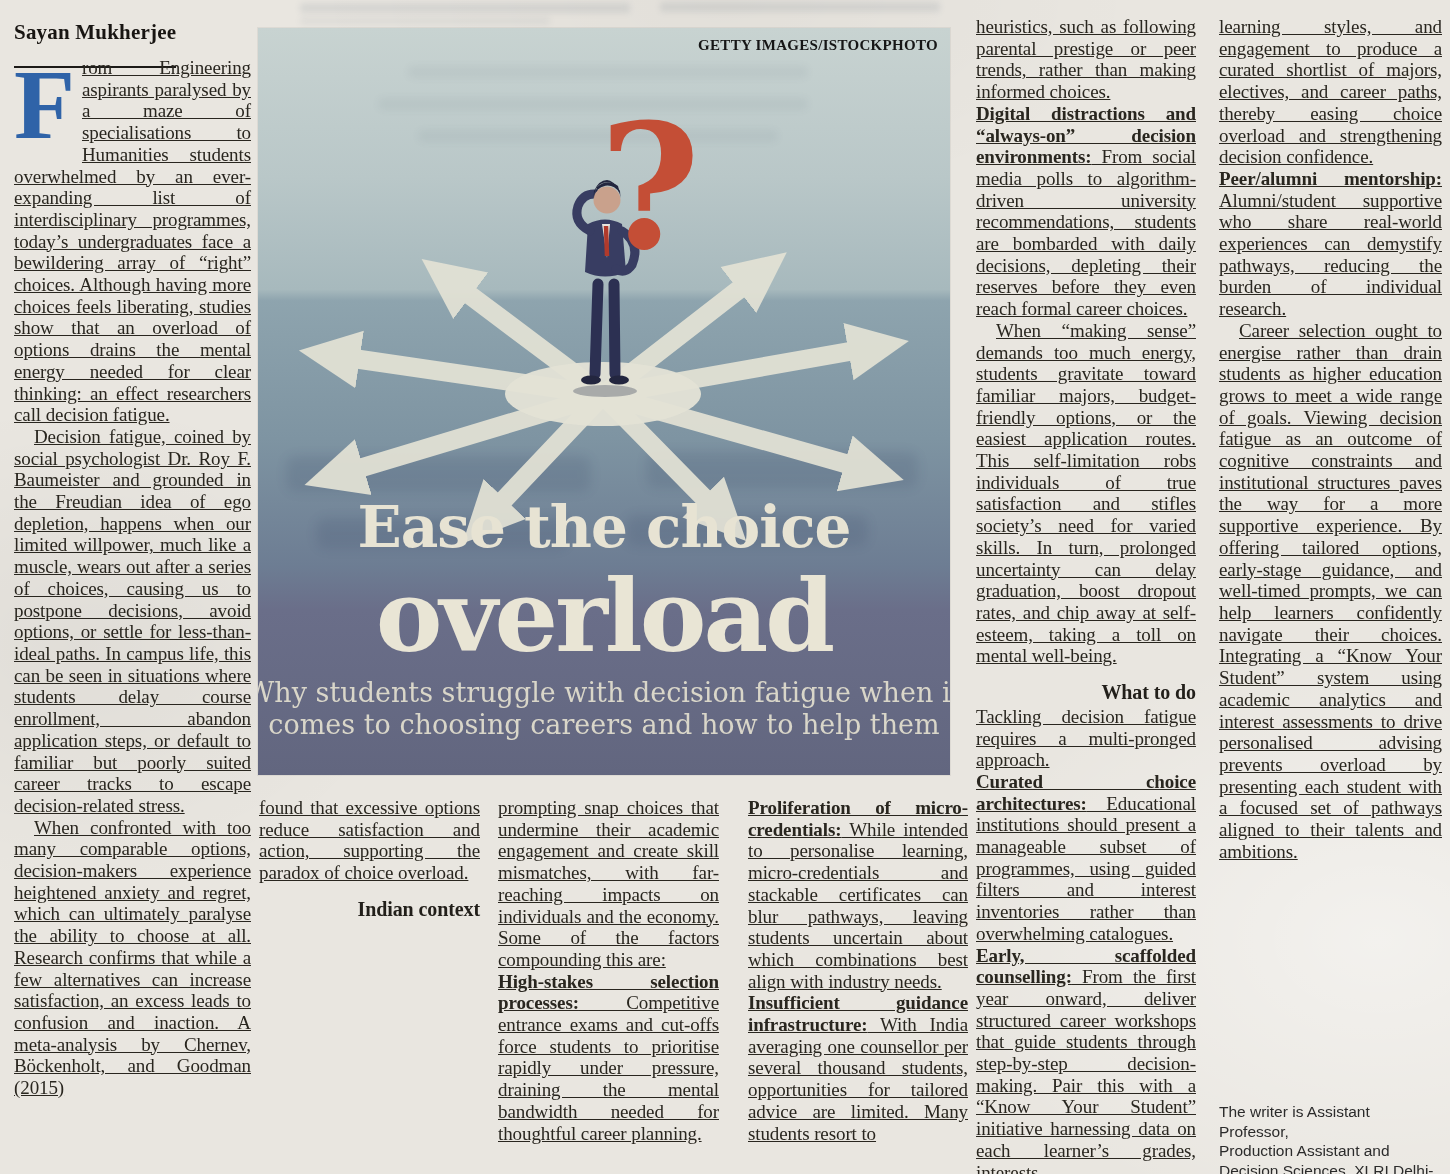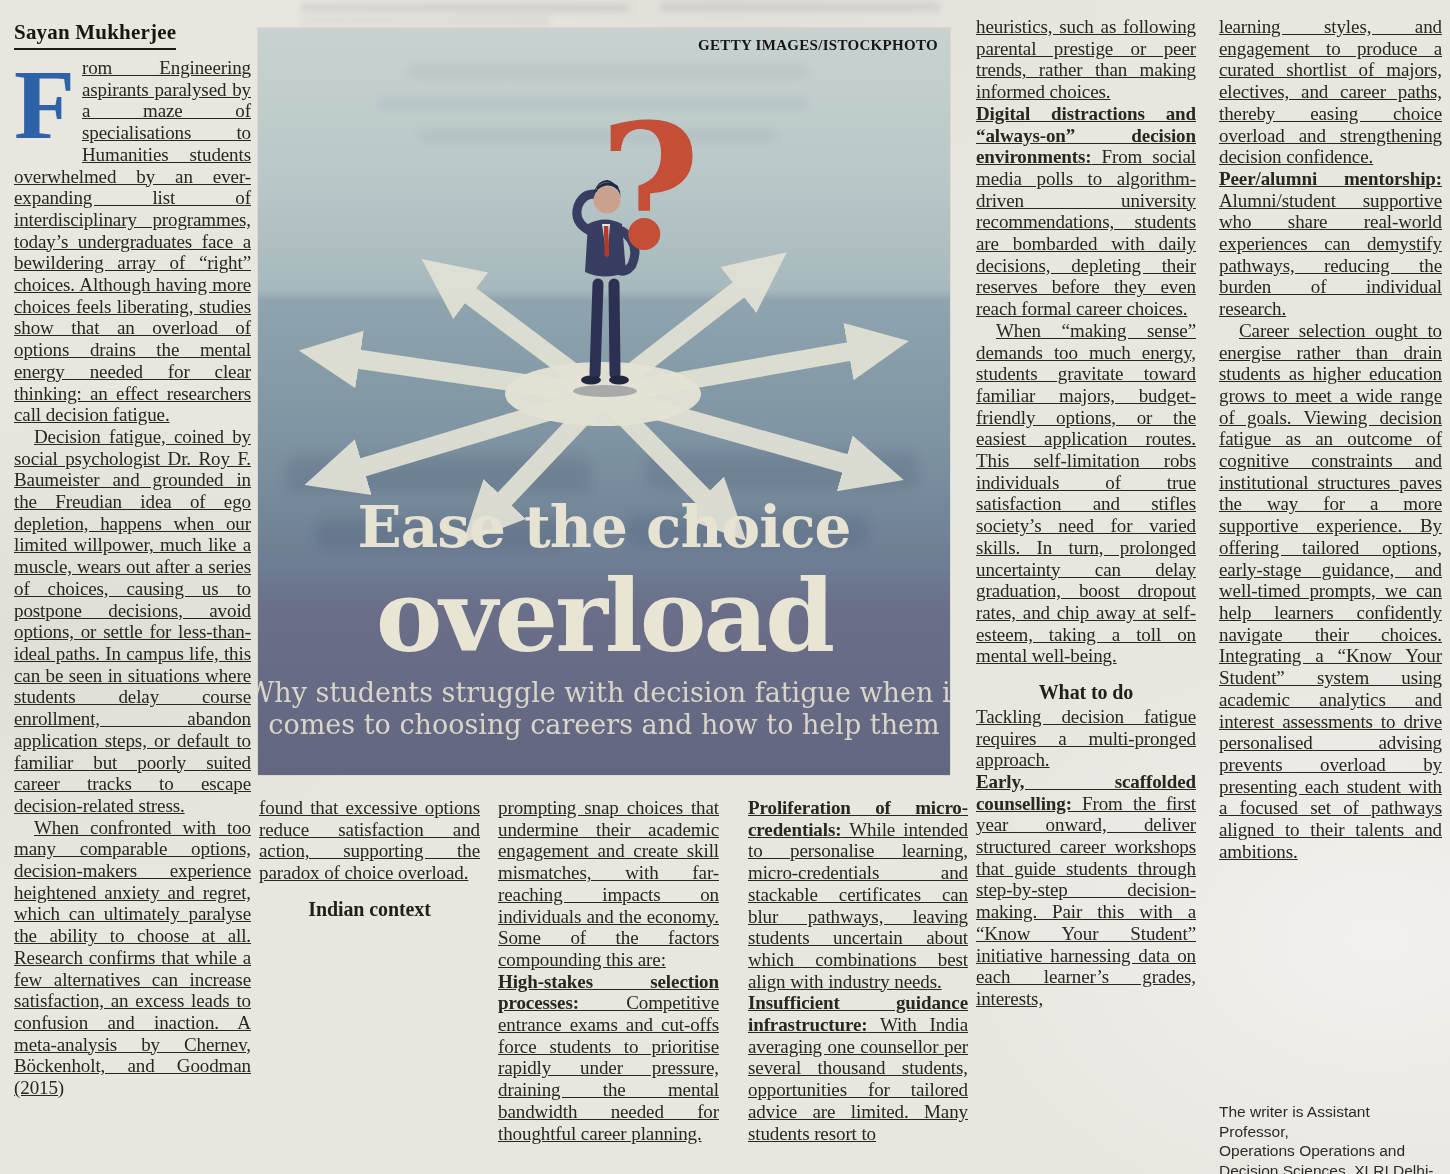--- a/index.html
+++ b/index.html
@@ -10,37 +10,37 @@
     background-image:
       radial-gradient(ellipse 500px 380px at 6% 55%, rgba(0,0,0,0.04), transparent 65%),
       radial-gradient(ellipse 600px 300px at 50% 0%, rgba(0,0,0,0.03), transparent 70%),
       radial-gradient(ellipse 700px 500px at 95% 80%, rgba(255,255,255,0.45), transparent 60%);
     font-family:"Liberation Serif", serif;
     color:#29261f;
   }
   .byline{
     position:absolute; left:14px; top:20px;
     font-size:21px; font-weight:bold; color:#181512;
-    border-bottom:2.5px solid #1c1a17; padding-bottom:3px;
+    border-bottom:2.5px solid #1c1a17; padding-bottom:21px;
     letter-spacing:0.2px;
   }
   .col{
     position:absolute; text-align:justify;
     font-size:19px; line-height:21.7px; letter-spacing:-0.1px;
   }
   #col1{left:14px;  top:57px;  width:237px;}
   #col2{left:259px; top:797px; width:221px;}
   #col3{left:498px; top:797px; width:221px;}
   #col4{left:736px; top:797px; width:220px;margin-left:12px;}
   #col5{left:976px; top:16px;  width:220px;}
   #col6{left:1219px;top:16px;  width:223px;}
   .col p{margin:0;text-decoration:underline;}
   .col p.indent{text-indent:20px;}
   .lead{font-weight:bold;}
-  h3.subhead{font-size:20px; font-weight:bold; margin:15px 0 2px; color:#221f1a; text-align:center;}
+  h3.subhead{font-size:20px; font-weight:bold; margin:15px 0 2px; color:#221f1a; text-align:right;}
   .dropcap{
     float:left; font-weight:bold; color:#2f63a8;
     font-size:100px; line-height:80px;
     margin:8px 7px 0 0;
   }
   #hero{
     position:absolute; left:258px; top:28px; width:692px; height:747px;
     box-shadow:0 0 0 1px rgba(0,0,0,0.05);
   }
   #hero svg{display:block;}
@@ -166,28 +166,29 @@
     <p><span class="lead">Proliferation of micro-credentials:</span><span> While intended to personalise learning, micro-credentials and stackable certificates can blur pathways, leaving students uncertain about which combinations best align with industry needs.</span></p>
     <p><span class="lead">Insufficient guidance infrastructure:</span><span> With India averaging one counsellor per several thousand students, opportunities for tailored advice are limited. Many students resort to</span></p>
   </div>
 
   <div id="col5" class="col">
     <p>heuristics, such as following parental prestige or peer trends, rather than making informed choices.</p>
     <p><span class="lead">Digital distractions and “always-on” decision environments:</span><span> From social media polls to algorithm-driven university recommendations, students are bombarded with daily decisions, depleting their reserves before they even reach formal career choices.</span></p>
     <p class="indent">When “making sense” demands too much energy, students gravitate toward familiar majors, budget-friendly options, or the easiest application routes. This self-limitation robs individuals of true satisfaction and stifles society’s need for varied skills. In turn, prolonged uncertainty can delay graduation, boost dropout rates, and chip away at self-esteem, taking a toll on mental well-being.</p>
     <h3 class="subhead">What to do</h3>
     <p>Tackling decision fatigue requires a multi-pronged approach.</p>
+    <p><span class="lead">Curated choice architectures:</span><span> Educational institutions should present a manageable subset of programmes, using guided filters and interest inventories rather than overwhelming catalogues.</span></p>
     <p><span class="lead">Early, scaffolded counselling:</span><span> From the first year onward, deliver structured career workshops that guide students through step-by-step decision-making. Pair this with a “Know Your Student” initiative harnessing data on each learner’s grades, interests,</span></p>
   </div>
 
   <div id="col6" class="col">
     <p>learning styles, and engagement to produce a curated shortlist of majors, electives, and career paths, thereby easing choice overload and strengthening decision confidence.</p>
     <p><span class="lead">Peer/alumni mentorship:</span><span> Alumni/student supportive who share real-world experiences can demystify pathways, reducing the burden of individual research.</span></p>
     <p class="indent">Career selection ought to energise rather than drain students as higher education grows to meet a wide range of goals. Viewing decision fatigue as an outcome of cognitive constraints and institutional structures paves the way for a more supportive experience. By offering tailored options, early-stage guidance, and well-timed prompts, we can help learners confidently navigate their choices. Integrating a “Know Your Student” system using academic analytics and interest assessments to drive personalised advising prevents overload by presenting each student with a focused set of pathways aligned to their talents and ambitions.</p>
   </div>
 
   <div id="footnote">
     <div>The writer is Assistant Professor,</div>
-    <div>Operations Operations and</div>
+    <div>Production Assistant and</div>
     <div>Decision Sciences, XLRI Delhi-NCR.</div>
   </div>
 
 </div>
 
 </body></html>

